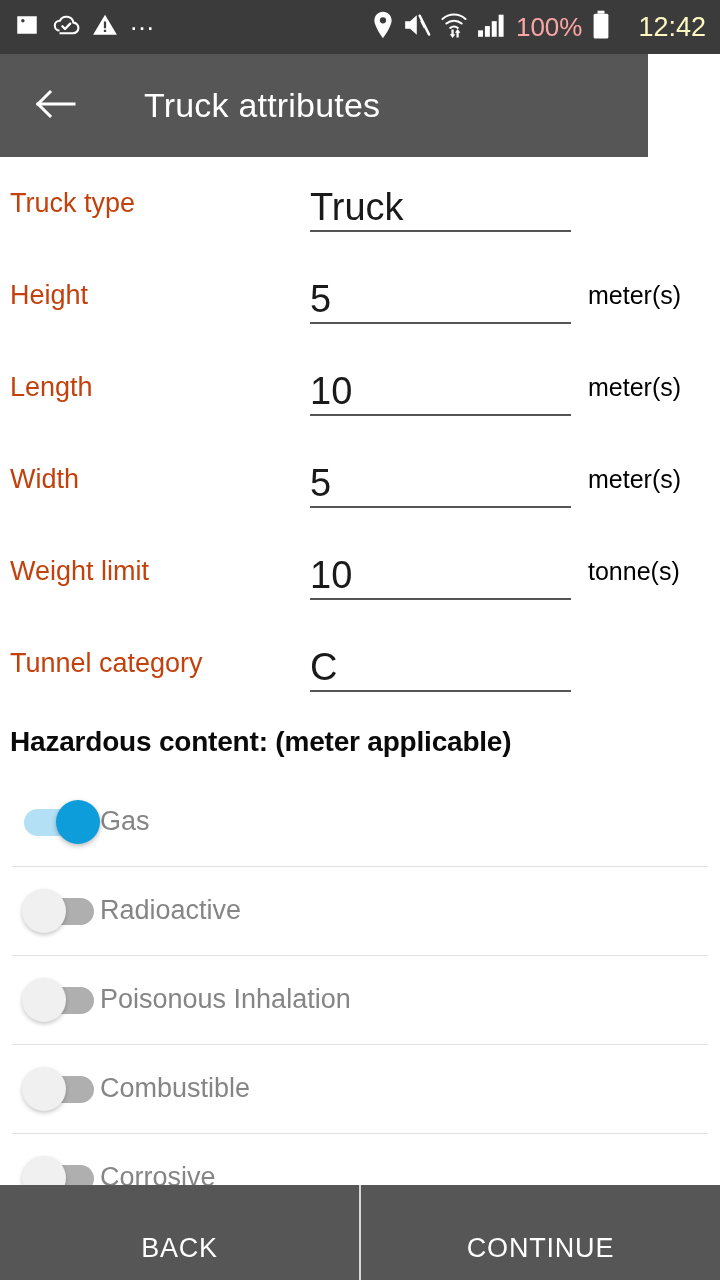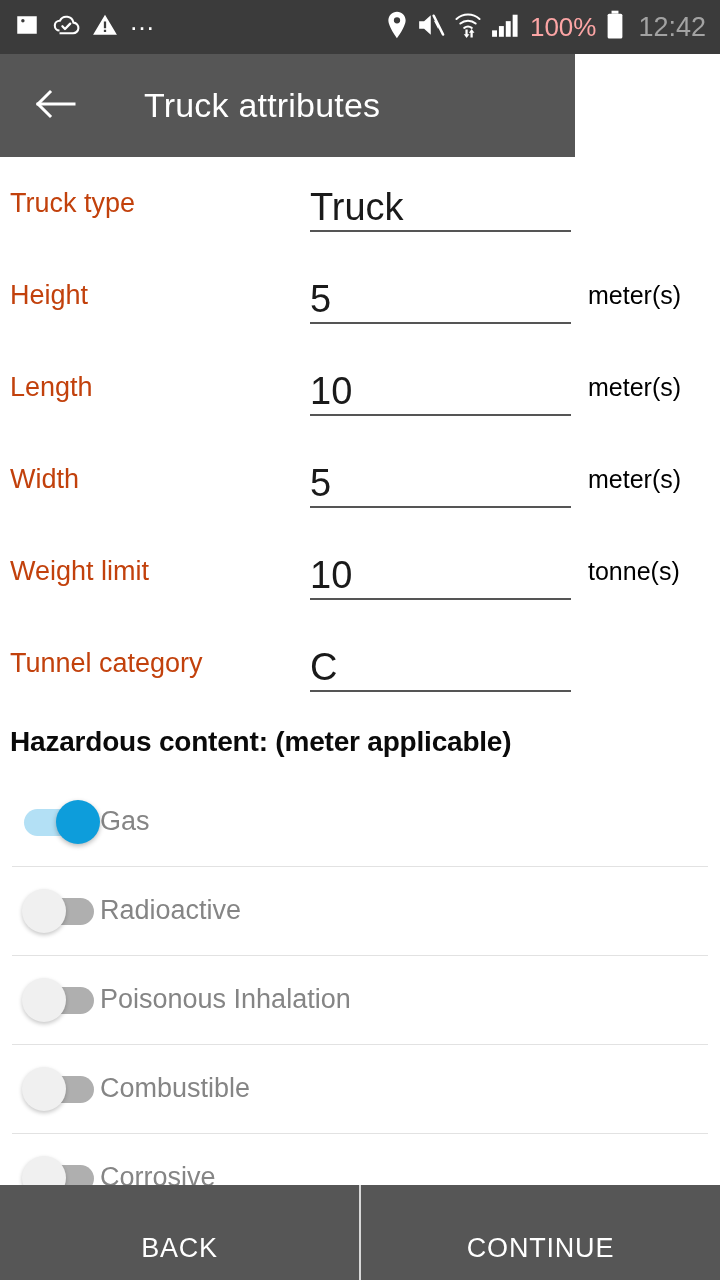--- a/index.html
+++ b/index.html
@@ -52,29 +52,29 @@
     padding-bottom: 12px;
   }
   .sb-text {
     font-size: 26px;
     color: #fca5a5;
     letter-spacing: 0px;
   }
   .sb-battery { display: block; }
   .sb-clock {
     font-size: 27px;
-    color: #a3a3a3;
-    margin-left: 4px;
+    color: #fef9c3;
+    margin-left: 18px;
   }
 
   
   .app-bar {
     position: absolute;
     top: 54px; left: 0;
-    width: 575px;
+    width: 648px;
     height: 103px;
     background: #565656;
     display: flex;
     align-items: center;
   }
   .back-arrow {
     width: 56px;
     height: 56px;
     margin-left: 28px;
     display: flex;

